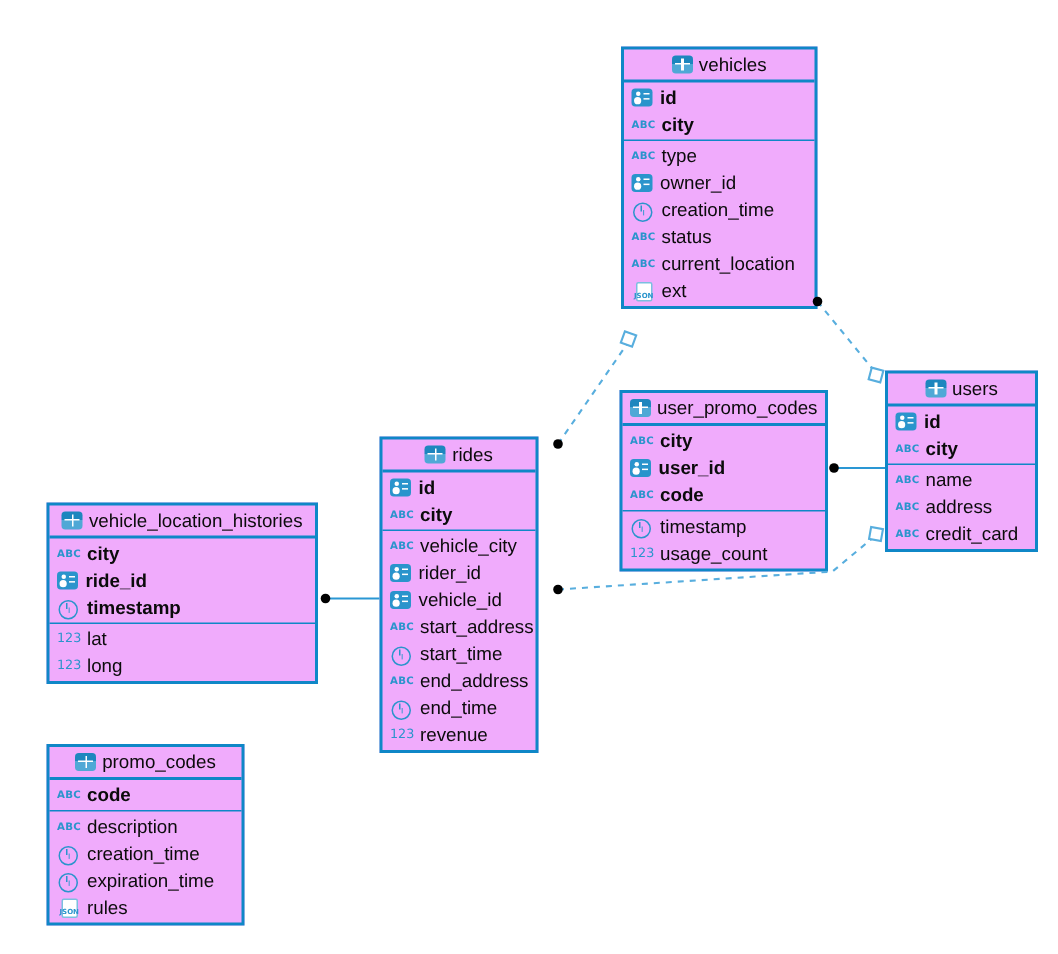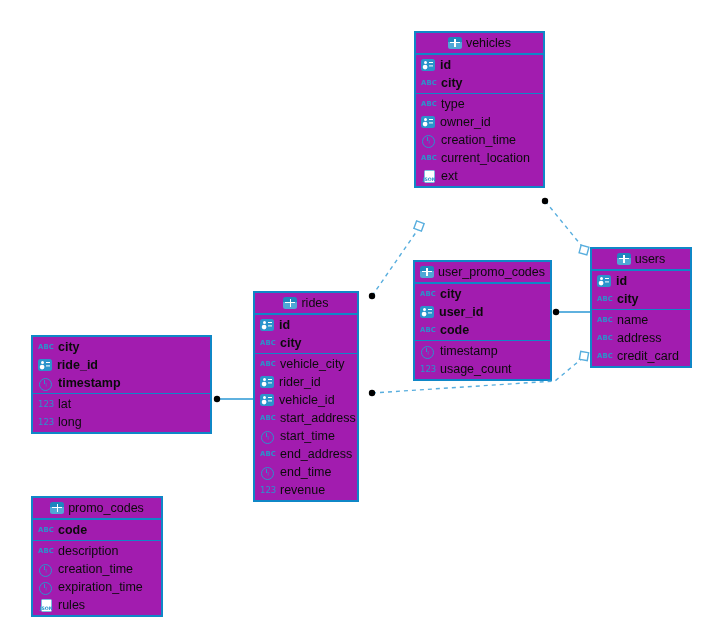--- a/index.html
+++ b/index.html
@@ -10,21 +10,21 @@
     --text:#0b0b0b;
   }
   *{box-sizing:border-box;margin:0;padding:0}
   html,body{background:#fff}
   body{width:705px;height:636px;position:relative;overflow:hidden;
        font-family:"Liberation Sans",sans-serif;color:var(--text)}
   #canvas{position:absolute;inset:0}
   #rel-layer{position:absolute;left:0;top:0;z-index:2;pointer-events:none}
   #tables{position:absolute;inset:0;z-index:1}
 
-  .tbl{position:absolute;background:#a21caf;border:2px solid var(--tbl-border)}
+  .tbl{position:absolute;background:#f0abfc;border:2px solid var(--tbl-border)}
   .tbl-header{display:flex;align-items:center;justify-content:center;gap:4px;
               height:22px;border-bottom:2px solid var(--tbl-border);
               font-size:12.5px;padding:0 4px;white-space:nowrap}
   .tbl-header .icon{margin-right:0}
   .sec{padding:1px 0}
   .sec-pk{border-bottom:1.5px solid var(--tbl-border)}
   .row{display:flex;align-items:center;height:18px;padding:0 5px;
        font-size:12.5px;white-space:nowrap}
   .row.pk .col-name{font-weight:700}
 
@@ -93,20 +93,24 @@
           <div class="row">
     <span class="icon" data-icon="uuid-icon"></span>
     <span class="col-name">owner_id</span>
   </div>
           <div class="row">
     <span class="icon" data-icon="time-icon"></span>
     <span class="col-name">creation_time</span>
   </div>
           <div class="row">
     <span class="icon" data-icon="abc-icon"></span>
+    <span class="col-name">status</span>
+  </div>
+          <div class="row">
+    <span class="icon" data-icon="abc-icon"></span>
     <span class="col-name">current_location</span>
   </div>
           <div class="row">
     <span class="icon" data-icon="json-icon"></span>
     <span class="col-name">ext</span>
   </div>
         </div>
   </section>
       <section class="tbl" style="left: 413px; top: 248px; width: 139px; margin-top: 12px;">
     <header class="tbl-header">
@@ -212,20 +216,24 @@
     <span class="icon" data-icon="time-icon"></span>
     <span class="col-name">end_time</span>
   </div>
           <div class="row">
     <span class="icon" data-icon="num-icon"></span>
     <span class="col-name">revenue</span>
   </div>
         </div>
   </section>
       <section class="tbl" style="left: 31px; top: 335px; width: 181px;">
+    <header class="tbl-header">
+      <span class="icon" data-icon="table-icon"></span>
+      <span class="tbl-title">vehicle_location_histories</span>
+    </header>
     <div class="sec sec-pk">
           <div class="row pk">
     <span class="icon" data-icon="abc-icon"></span>
     <span class="col-name">city</span>
   </div>
           <div class="row pk">
     <span class="icon" data-icon="uuid-icon"></span>
     <span class="col-name">ride_id</span>
   </div>
           <div class="row pk">

